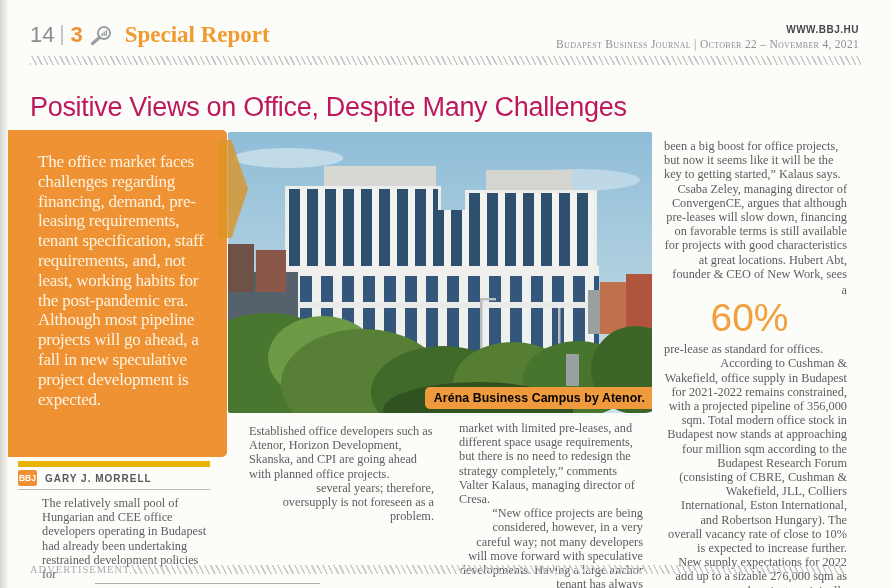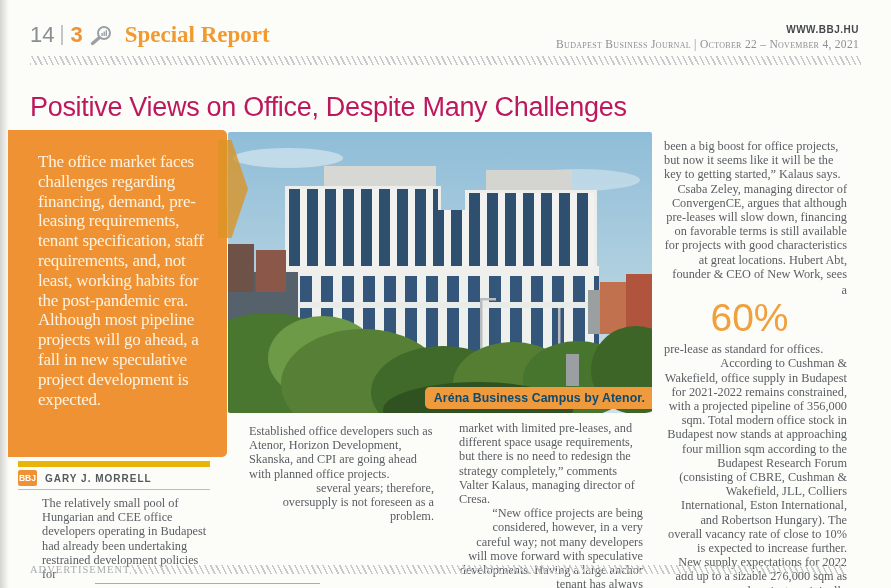--- a/index.html
+++ b/index.html
@@ -29,21 +29,21 @@
   .standfirst{position:absolute;left:0;top:130px;width:219px;height:327px;background:#ef9234;
               border-radius:0 5px 5px 0;box-sizing:border-box;padding:22px 10px 0 30px;
               font-family:Liberation Serif, serif;font-size:17px;line-height:19.8px;
               letter-spacing:-.2px;color:#fdf3e2;margin-left:8px;}
   .arrow-flag{position:absolute;left:218px;top:140px;width:30px;height:98px;z-index:6;
               background:rgba(219,148,34,.78);
               clip-path:polygon(0 0,45% 0,100% 50%,45% 100%,0 100%);}
 
   
   .photo{position:absolute;left:228px;top:132px;width:424px;height:281px;border-radius:2px;overflow:hidden;z-index:5;}
-  .caption{position:absolute;right:0;bottom:4px;background:#f09a3e;color:#0c4a6e;
+  .caption{position:absolute;right:0;bottom:4px;background:#f09a3e;color:#000000;
            font-family:"Liberation Sans",sans-serif;font-weight:700;font-size:12.3px;
            padding:4px 7px 4px 9px;border-radius:5px 0 0 5px;letter-spacing:.1px;}
 
   
   .byline{position:absolute;left:18px;top:461px;width:192px;border-top:6px solid #eab308;
           border-bottom:1px solid #babcbe;padding:3px 0;display:flex;align-items:center;gap:8px;}
   .bbj-badge{width:19px;height:16px;background:#ef9234;color:#fff;border-radius:2px;
              font-family:"Liberation Sans",sans-serif;font-weight:700;font-size:8.5px;
              display:flex;align-items:center;justify-content:center;}
   .author{font-family:"Liberation Sans",sans-serif;font-weight:700;font-size:10px;

